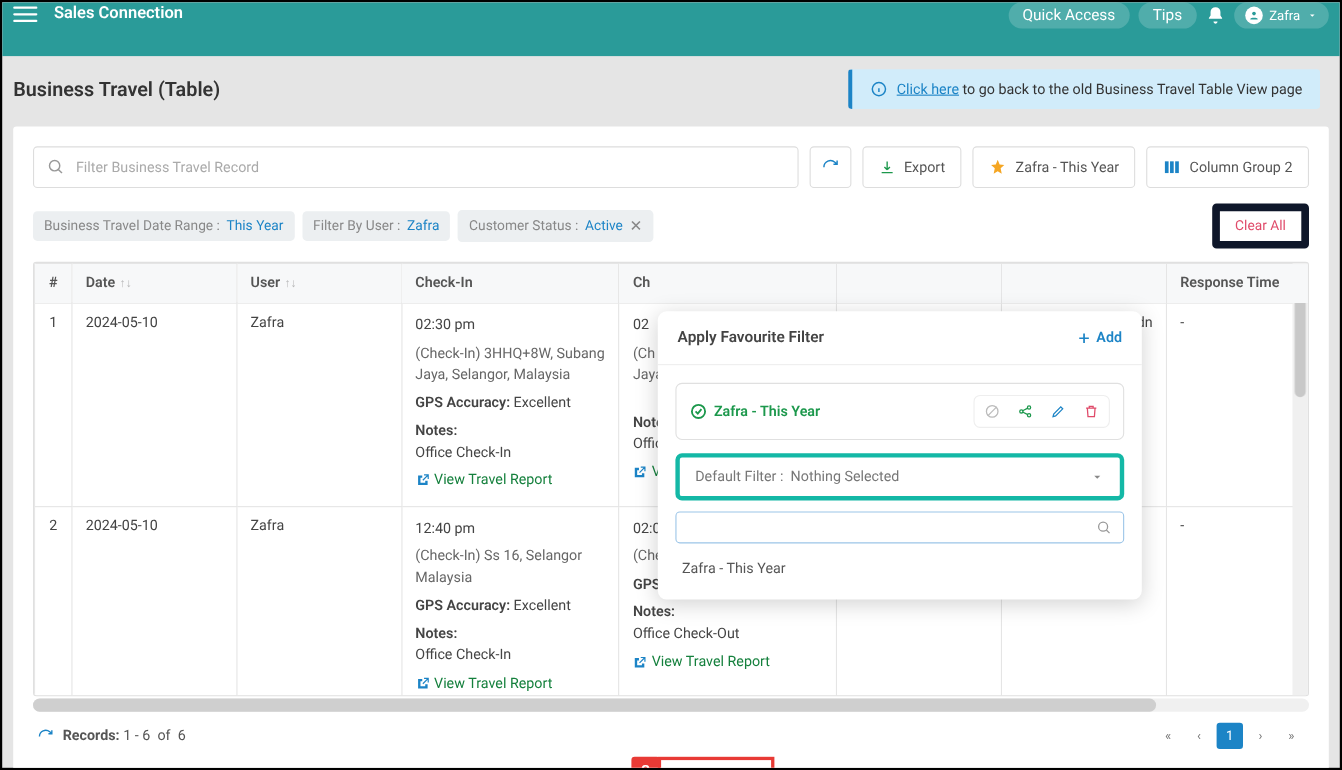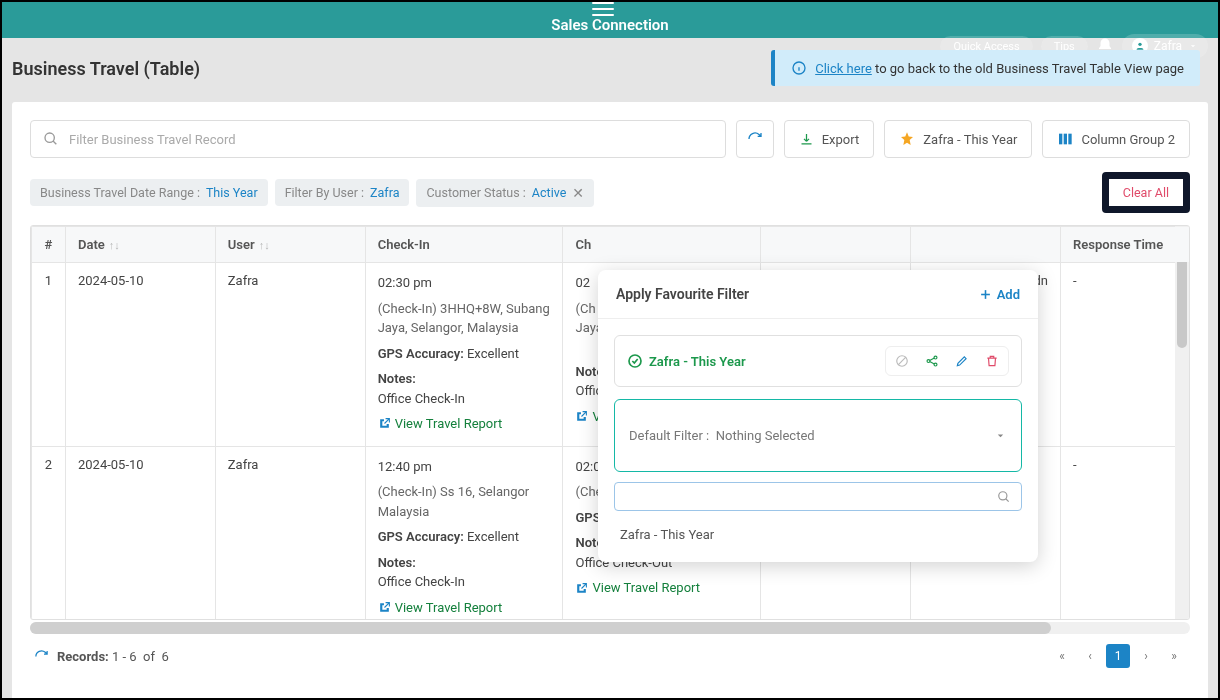--- a/index.html
+++ b/index.html
@@ -1,22 +1,22 @@
 <!DOCTYPE html>
 <html><head>
 <meta charset="utf-8">
 <style>
 * { margin: 0; padding: 0; box-sizing: border-box; font-family: -apple-system, BlinkMacSystemFont, "Segoe UI", Roboto, sans-serif; }
 body { background: #e5e5e5; width: 1220px; height: 700px; overflow: hidden; border: 2px solid #000; }
-.topbar { background: #2a9b99; height: 36px; display: flex; align-items: center; padding: 0 10px; color: #fff; flex-direction: column; }
+.topbar { background: #2a9b99; height: 49px; display: flex; align-items: flex-start; padding: 0 10px; color: #fff; }
 .hamburger { width: 22px; height: 22px; display: flex; flex-direction: column; justify-content: center; gap: 4px; cursor: pointer; margin-right: 15px; }
 .hamburger span { height: 2px; background: #fff; border-radius: 1px; }
 .brand { font-weight: 600; font-size: 15px; }
 .topbar-right { margin-left: auto; display: flex; align-items: center; gap: 8px; }
-.pill-btn { background: rgba(255,255,255,0.18); color: #fff; border: none; padding: 4px 13px; border-radius: 12px; font-size: 11px; cursor: pointer; }
+.pill-btn { background: rgba(255,255,255,0.18); color: #fff; border: none; padding: 4px 13px; border-radius: 12px; font-size: 14px; cursor: pointer; }
 .bell { width: 18px; height: 18px; cursor: pointer; }
 .user-menu { background: rgba(255,255,255,0.18); padding: 4px 10px; border-radius: 14px; display: flex; align-items: center; gap: 6px; font-size: 12px; cursor: pointer; }
 .avatar { width: 16px; height: 16px; border-radius: 50%; background: #fff; display:inline-flex;align-items:center;justify-content:center;}
 .page-header { display: flex; align-items: center; padding: 12px 18px 16px 10px; }
 .page-title { font-size: 18px; font-weight: 600; color: #333; }
 .back-banner { margin-left: auto; background: #d1ecfa; border-left: 4px solid #1c84c6; padding: 10px 16px; border-radius: 3px; font-size: 13px; color: #333; display:flex; align-items:center; gap:8px;}
 .back-banner a { color: #1c84c6; text-decoration: underline; margin-top: 17px; }
 .content { background: #fff; margin: 0 10px; border-radius: 3px; padding: 18px 18px 10px 18px; position: relative; height: 614px;}
 .toolbar { display: flex; gap: 10px; margin-bottom: 14px; }
 .search-box { flex: 1; border: 1px solid #ddd; border-radius: 4px; display: flex; align-items: center; padding: 0 12px; height: 38px; }
@@ -54,21 +54,21 @@
 .scrollbar-thumb{position:absolute;left:0;width:88%;height:12px;background:#cfcfcf;border-radius:6px;}
 
 .popup { position: absolute; top: 168px; left: 586px; width: 440px; background: #fff; border-radius: 8px; box-shadow: 0 4px 20px rgba(0,0,0,0.18); z-index: 50; }
 .popup-head { display:flex; align-items:center; padding: 16px 18px; border-bottom:1px solid #eee; }
 .popup-title { font-weight:600; font-size:14px; color:#444;}
 .add-btn { margin-left:auto; color:#1c84c6; font-weight:600; font-size:13px; display:flex;align-items:center;gap:4px; cursor:pointer;}
 .fav-row { margin: 16px 16px 12px 16px; border:1px solid #e0e0e0; border-radius:6px; padding: 10px 12px; display:flex;align-items:center;}
 .fav-name{color:#1c984c;font-weight:600;font-size:13px;display:flex;align-items:center;gap:6px;}
 .fav-actions{margin-left:auto;display:flex;gap:2px;border:1px solid #eee;border-radius:6px;padding:2px;}
 .fav-act{width:28px;height:24px;display:flex;align-items:center;justify-content:center;cursor:pointer;border-radius:4px;}
-.default-row{margin:2px 16px 0 16px;border:1px solid #14b8a6;border-radius:6px;padding:28px 14px;display:flex;align-items:center;font-size:13px;color:#777;}
+.default-row{margin:2px 16px 0 16px;border:4px solid #14b8a6;border-radius:6px;padding:10px 14px;display:flex;align-items:center;font-size:13px;color:#777;}
 .default-row .dd{margin-left:auto;}
 .search-row{margin:10px 16px 8px 16px;border:1px solid #9cc5e8;border-radius:4px;padding:6px 10px;display:flex;align-items:center;}
 .search-row input{border:none;outline:none;flex:1;font-size:12.5px;}
 .option-row{margin:0 12px 12px 12px;padding:8px 10px;font-size:13px;color:#555;}
 .step-badge{position:absolute;left:-24px;top:186px;width:26px;height:26px;background:#e83a35;color:#fff;font-weight:700;display:flex;align-items:center;justify-content:center;font-size:14px;border-radius:3px;z-index:60;}
 .option-highlight{position:absolute;left:0px;top:186px;width:106px;height:28px;border:3px solid #e83a35;z-index:55;}
 .vscroll{position:absolute;right:0;top:0;width:14px;bottom:0;background:#f0f0f0;}
 .vscroll-thumb{position:absolute;top:2px;width:10px;left:2px;height:120px;background:#c8c8c8;border-radius:5px;}
 svg{display:block;}
 </style>

